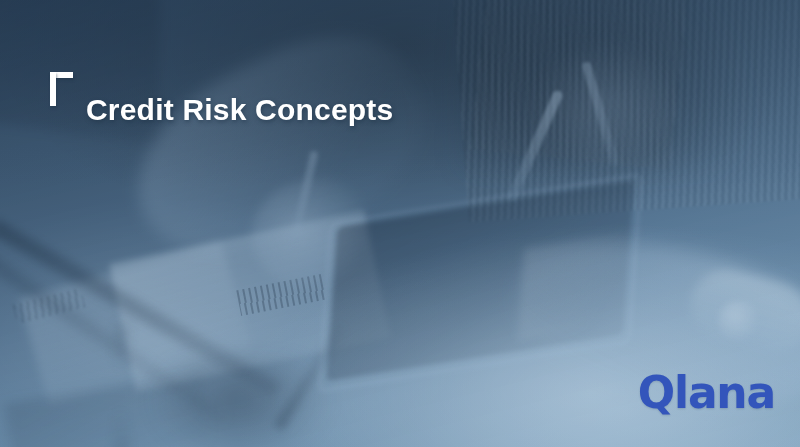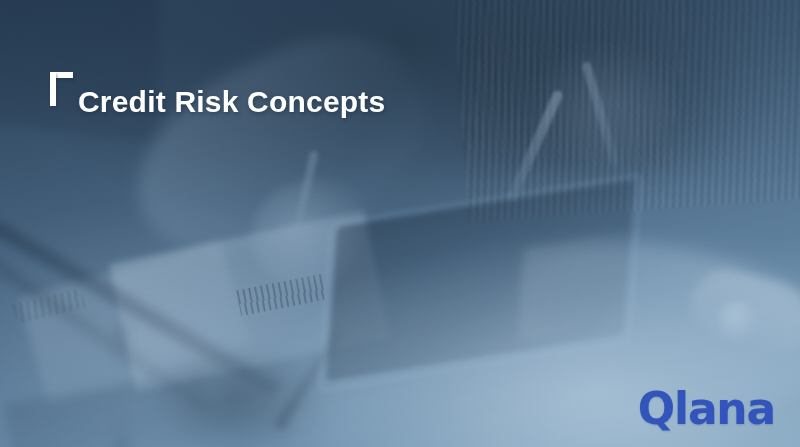--- a/index.html
+++ b/index.html
@@ -269,21 +269,21 @@
     left: 0; top: 0;
     width: 6px; height: 34px;
     background: #ffffff;
     box-shadow: 1px 2px 3px rgba(30,50,70,0.45);
   }
 
   .title {
     position: absolute;
     left: 70px;
     top: 79px;
-    margin: 8px;
+    margin: 16px;
     font-size: 30px;
     font-weight: 700;
     color: #ffffff;
     letter-spacing: 0.2px;
     line-height: 1.0;
     text-shadow: 1px 2px 4px rgba(28,48,68,0.55);
     white-space: nowrap;
   }
 
   .subtitle {
@@ -297,21 +297,21 @@
     color: #ffffff;
     line-height: 1.28;
     letter-spacing: 0.1px;
     text-shadow: 1px 2px 4px rgba(28,48,68,0.45);
   }
 
   
   .logo {
     position: absolute;
     right: 25px;
-    bottom: 16px;
+    bottom: 32px;
     display: block;
     line-height: 0;
     text-align: right;
   }
   .logo-text {
     font-family: "DejaVu Sans", sans-serif;
     font-size: 44px;
     font-weight: 700;
     color: #3355bb;
     letter-spacing: -1.2px;

